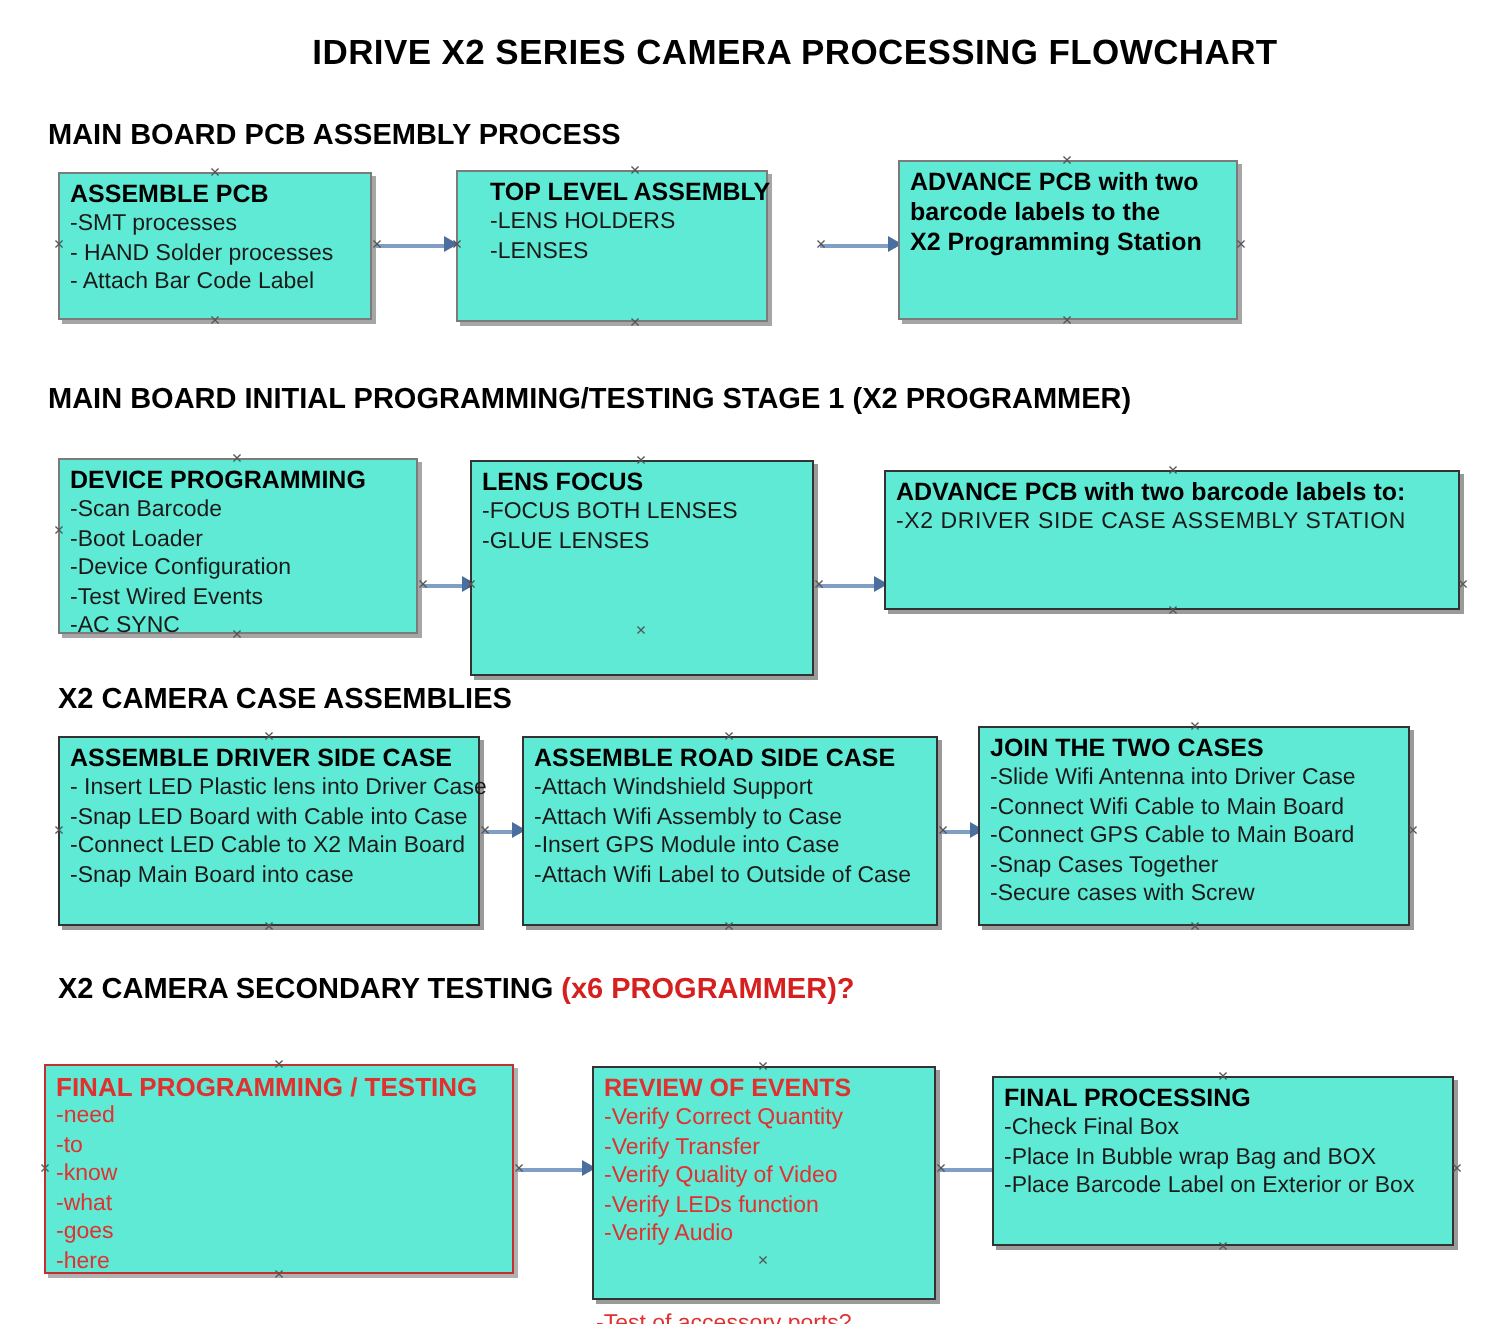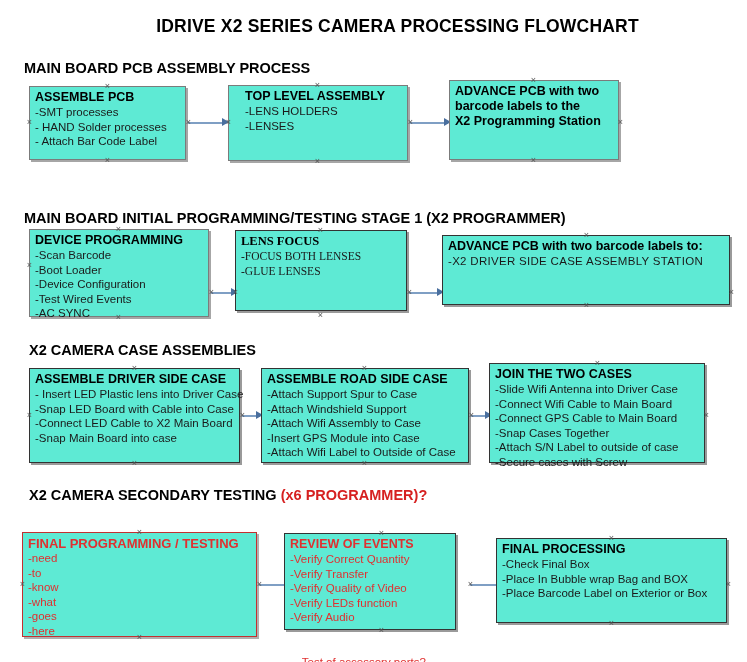--- a/index.html
+++ b/index.html
@@ -131,21 +131,21 @@
   <div class="node-line">- Attach Bar Code Label</div>
 </div>
 <div class="handle" style="left:104px; top:83px;"></div>
 <div class="handle" style="left:26px; top:119px;"></div>
 <div class="handle" style="left:104px; top:157px;"></div>
 
 <div class="connector" style="left:188px; top:122px; width:38px;"></div>
 <div class="arrow-head" style="left:222px; top:118px;"></div>
 <div class="handle" style="left:185px; top:119px;"></div>
 
-<div class="node" style="left:228px; top:85px; width:180px; height:76px;padding-left:16px;">
+<div class="node" style="left:228px; top:85px; width:156px; height:76px;padding-left:16px;">
   <div class="node-title">TOP LEVEL ASSEMBLY</div>
   <div class="node-line">-LENS HOLDERS</div>
   <div class="node-line">-LENSES</div>
 </div>
 <div class="handle" style="left:314px; top:82px;"></div>
 <div class="handle" style="left:225px; top:119px;"></div>
 <div class="handle" style="left:314px; top:158px;"></div>
 
 <div class="connector" style="left:410px; top:122px; width:38px;"></div>
 <div class="arrow-head" style="left:444px; top:118px;"></div>
@@ -153,41 +153,41 @@
 
 <div class="node" style="left:449px; top:80px; width:170px; height:80px;">
   <div class="node-title">ADVANCE PCB with two</div>
   <div class="node-title">barcode labels to the</div>
   <div class="node-title"> X2 Programming Station</div>
 </div>
 <div class="handle" style="left:530px; top:77px;"></div>
 <div class="handle" style="left:617px; top:119px;"></div>
 <div class="handle" style="left:530px; top:157px;"></div>
 
-<div class="section-heading" style="left:24px; top:210px;">
+<div class="section-heading" style="left:24px; top:192px;">
   <span>MAIN BOARD INITIAL PROGRAMMING/TESTING STAGE 1 (X2 PROGRAMMER)</span>
 </div>
 
 <div class="node" style="left:29px; top:229px; width:180px; height:88px;">
   <div class="node-title">DEVICE PROGRAMMING</div>
   <div class="node-line">-Scan Barcode</div>
   <div class="node-line">-Boot Loader</div>
   <div class="node-line">-Device Configuration</div>
   <div class="node-line">-Test Wired Events</div>
   <div class="node-line">-AC SYNC</div>
 </div>
 <div class="handle" style="left:115px; top:226px;"></div>
 <div class="handle" style="left:26px; top:262px;"></div>
 <div class="handle" style="left:115px; top:314px;"></div>
 
 <div class="connector" style="left:211px; top:292px; width:24px;"></div>
 <div class="arrow-head" style="left:231px; top:288px;"></div>
 <div class="handle" style="left:208px; top:289px;"></div>
 
-<div class="node strong-border" style="left:235px; top:230px; width:172px; height:81px;font-family:Liberation Serif, serif;">
+<div class="node strong-border" style="left:235px; top:230px; width:172px; height:108px;">
   <div class="node-title">LENS FOCUS</div>
   <div class="node-line">-FOCUS BOTH LENSES</div>
   <div class="node-line">-GLUE LENSES</div>
 </div>
 <div class="handle" style="left:317px; top:227px;"></div>
 <div class="handle" style="left:232px; top:289px;"></div>
 <div class="handle" style="left:317px; top:312px;"></div>
 
 <div class="connector" style="left:409px; top:292px; width:32px;"></div>
 <div class="arrow-head" style="left:437px; top:288px;"></div>
@@ -215,40 +215,38 @@
 <div class="handle" style="left:131px; top:365px;"></div>
 <div class="handle" style="left:26px; top:412px;"></div>
 <div class="handle" style="left:131px; top:460px;"></div>
 
 <div class="connector" style="left:242px; top:415px; width:18px;"></div>
 <div class="arrow-head" style="left:256px; top:411px;"></div>
 <div class="handle" style="left:239px; top:412px;"></div>
 
 <div class="node strong-border" style="left:261px; top:368px; width:208px; height:95px;">
   <div class="node-title">ASSEMBLE ROAD SIDE CASE</div>
-  <div class="node-line">-Attach Support Spur to Case</div>
   <div class="node-line">-Attach Windshield Support</div>
   <div class="node-line">-Attach Wifi Assembly to Case</div>
   <div class="node-line">-Insert GPS Module into Case</div>
   <div class="node-line">-Attach Wifi Label to Outside of Case</div>
 </div>
 <div class="handle" style="left:361px; top:365px;"></div>
 <div class="handle" style="left:361px; top:460px;"></div>
 
 <div class="connector" style="left:471px; top:415px; width:18px;"></div>
 <div class="arrow-head" style="left:485px; top:411px;"></div>
 <div class="handle" style="left:468px; top:412px;"></div>
 
 <div class="node strong-border" style="left:489px; top:363px; width:216px; height:100px;">
   <div class="node-title">JOIN THE TWO CASES</div>
   <div class="node-line">-Slide Wifi Antenna into Driver Case</div>
   <div class="node-line">-Connect Wifi Cable to Main Board</div>
   <div class="node-line">-Connect GPS Cable to Main Board</div>
   <div class="node-line">-Snap Cases Together</div>
-  <div class="node-line">-Attach S/N Label to outside of case</div>
   <div class="node-line">-Secure cases with Screw</div>
 </div>
 <div class="handle" style="left:594px; top:360px;"></div>
 <div class="handle" style="left:703px; top:412px;"></div>
 <div class="handle" style="left:594px; top:460px;"></div>
 
 <div class="section-heading" style="left:29px; top:487px;">
   <span>X2 CAMERA SECONDARY TESTING</span>
   <span class="accent">(x6 PROGRAMMER)?</span>
 </div>
@@ -263,21 +261,21 @@
   <div class="node-line red">-here</div>
 </div>
 <div class="handle" style="left:136px; top:529px;"></div>
 <div class="handle" style="left:19px; top:581px;"></div>
 <div class="handle" style="left:136px; top:634px;"></div>
 
 <div class="connector" style="left:259px; top:584px; width:36px;"></div>
 <div class="arrow-head" style="left:291px; top:580px;"></div>
 <div class="handle" style="left:256px; top:581px;"></div>
 
-<div class="node strong-border" style="left:284px; top:533px; width:172px; height:97px;">
+<div class="node strong-border" style="left:296px; top:533px; width:172px; height:117px;">
   <div class="node-title red">REVIEW OF EVENTS</div>
   <div class="node-line red">-Verify Correct Quantity</div>
   <div class="node-line red">-Verify Transfer</div>
   <div class="node-line red">-Verify Quality of Video</div>
   <div class="node-line red">-Verify LEDs function</div>
   <div class="node-line red">-Verify Audio</div>
 </div>
 <div class="overflow-line" style="left:298px; top:630px;margin-top:25px;">-Test of accessory ports?</div>
 <div class="handle" style="left:378px; top:530px;"></div>
 <div class="handle" style="left:378px; top:627px;"></div>

